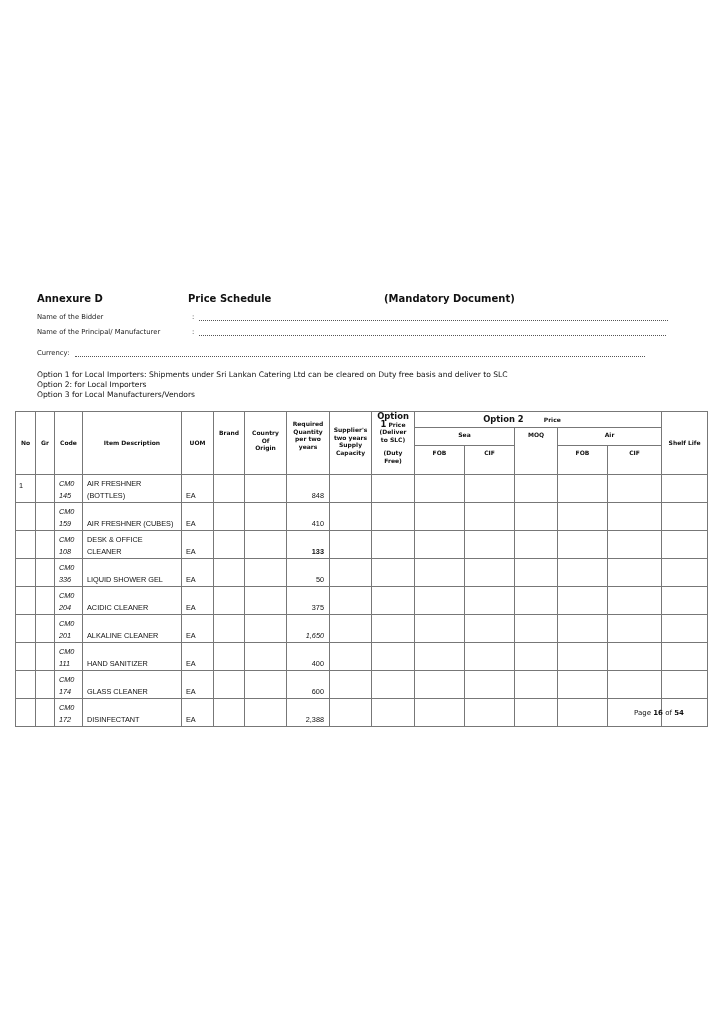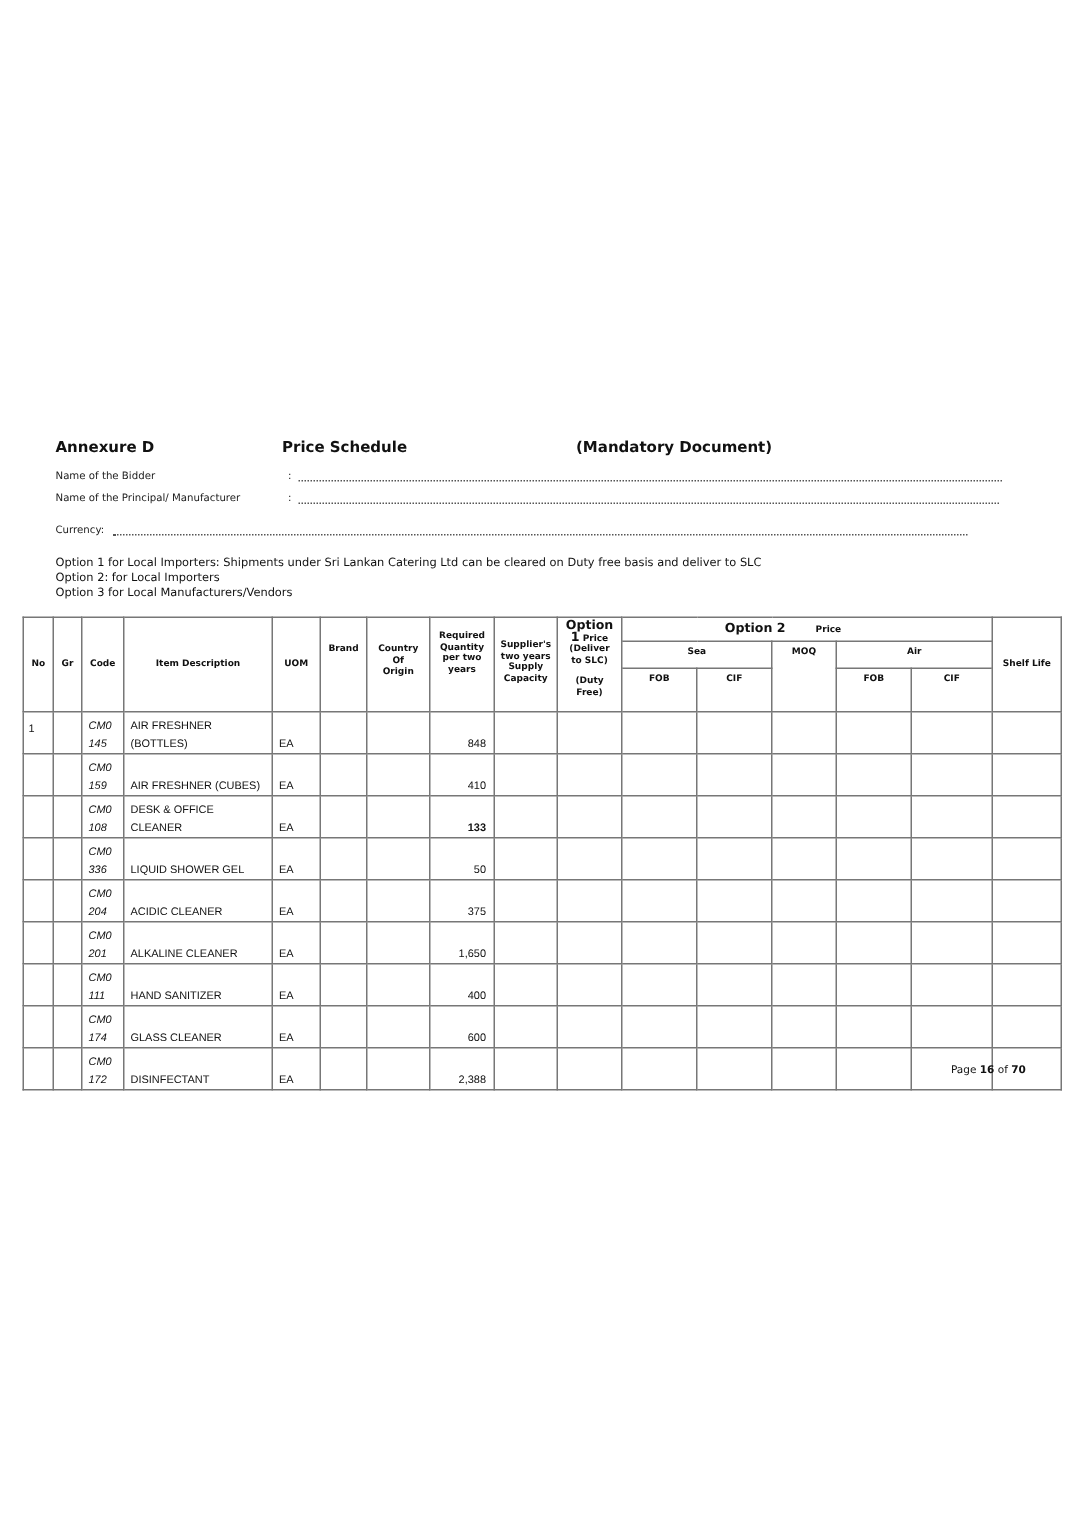--- a/index.html
+++ b/index.html
@@ -281,21 +281,21 @@
         <td class="desc">
           <div style="min-height: 11px;"></div>
           <div style="min-height: 11px;">ALKALINE CLEANER</div>
         </td>
         <td class="uom">
           <div style="min-height: 11px;">EA</div>
         </td>
         <td></td>
         <td></td>
         <td class="qty">
-          <div style="min-height: 11px;">1,650</div>
+          <div style="min-height: 11px; font-style: italic;">1,650</div>
         </td>
         <td></td>
         <td></td>
         <td></td>
         <td></td>
         <td></td>
         <td></td>
         <td></td>
         <td></td>
       </tr>
@@ -386,14 +386,14 @@
         <td></td>
         <td></td>
         <td></td>
         <td></td>
         <td></td>
       </tr>
     </tbody>
 </table>
 
 <div class="abs pg">
-  <span>Page </span><b>16</b><span> of </span><b>70</b>
+  <span>Page </span><b>16</b><span> of </span><b>54</b>
 </div>
 
 </body></html>

